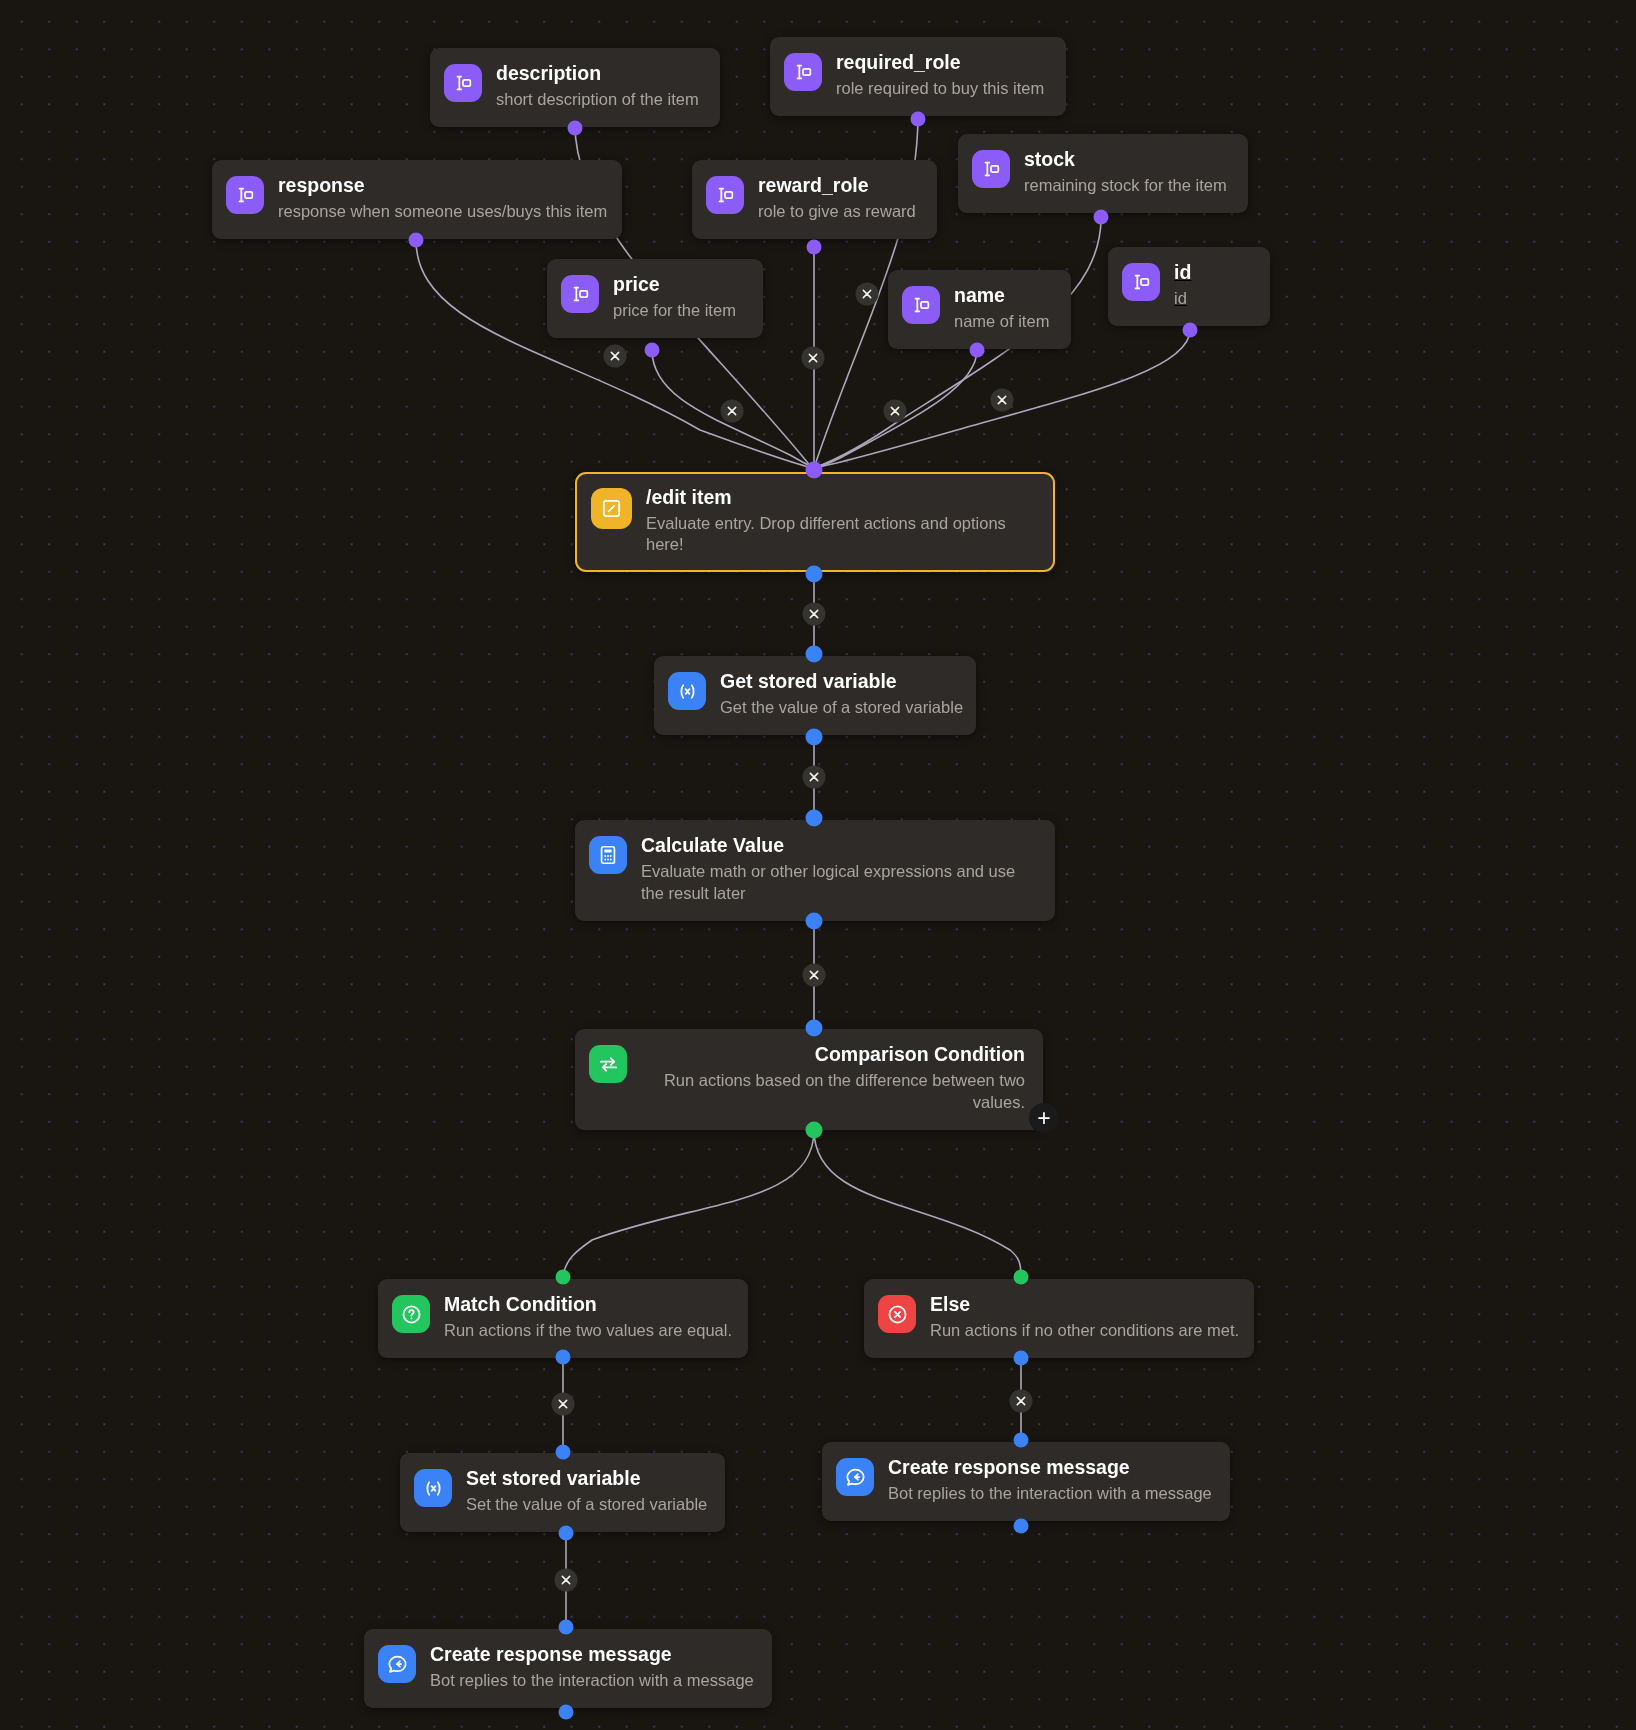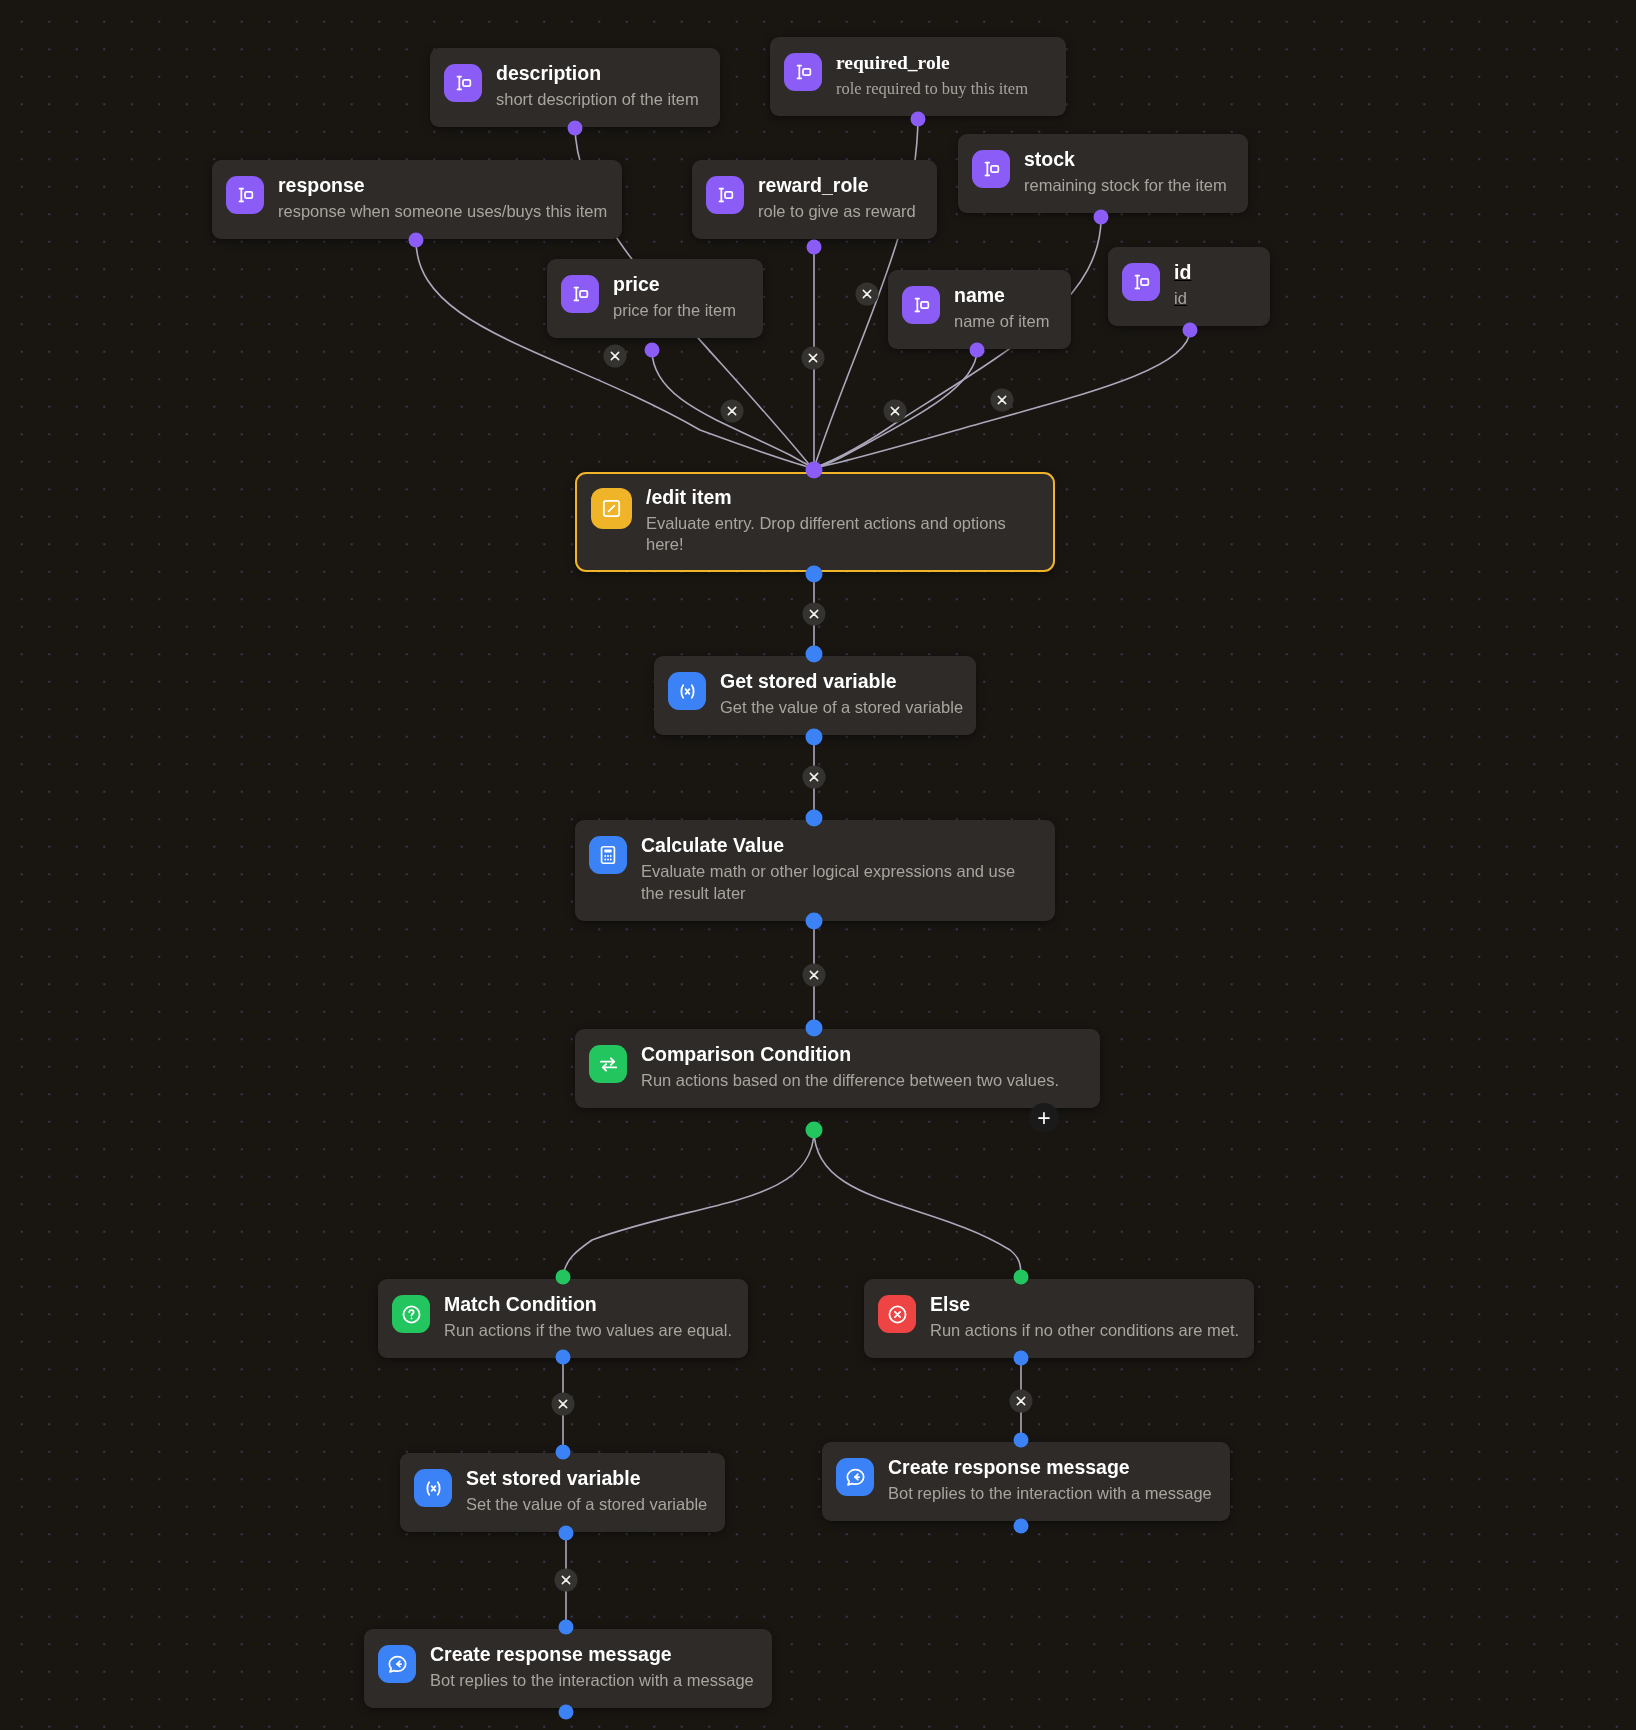--- a/index.html
+++ b/index.html
@@ -161,21 +161,21 @@
         <rect x="12" y="8.5" width="8" height="7" rx="1.6" stroke-width="1.9"></rect>
       </svg>
     </div>
     <div class="txt">
       <div class="ttl">description</div>
       <div class="sub nowrap">short description of the item</div>
     </div>
   </div>
   <div class="port purple" style="left:575px; top:128px;"></div>
 
-  <div class="node" style="left:770px; top:37px; width:296px;font-family:Liberation Serif, serif;">
+  <div class="node" style="left:770px; top:37px; width:296px;">
     <div class="ico ic-purple">
       <svg width="22" height="22" viewBox="0 0 24 24" fill="none" stroke="#fff" stroke-width="1.9" stroke-linecap="round">
         <path d="M8 5 L8 19"></path>
           <path d="M6 5 L10 5"></path>
           <path d="M6 19 L10 19"></path>
         <rect x="12" y="8.5" width="8" height="7" rx="1.6" stroke-width="1.9"></rect>
       </svg>
     </div>
     <div class="txt">
       <div class="ttl">required_role</div>
@@ -379,21 +379,21 @@
   <div class="port blue big" style="left:814px; top:921px;"></div>
 
   <div class="xbtn" style="left:814px; top:975px;">
     <svg width="11" height="11" viewBox="0 0 12 12" stroke="#f3f1ee" stroke-width="1.7" stroke-linecap="round">
         <path d="M2 2 L10 10 M10 2 L2 10"></path>
       </svg>
   </div>
 
   <div class="port blue big" style="left:814px; top:1028px;"></div>
 
-  <div class="node wrap" style="left:575px; top:1029px; width:525px;">
+  <div class="node wrap" style="left:575px; top:1029px; width:468px;text-align:right;">
     <div class="ico ic-green">
       <svg width="23" height="23" viewBox="0 0 24 24" fill="none" stroke="#fff" stroke-width="1.9" stroke-linecap="round" stroke-linejoin="round">
         <path d="M4 9 L18 9 M14.5 5.5 L18 9 L14.5 12.5"></path>
         <path d="M20 15 L6 15 M9.5 11.5 L6 15 L9.5 18.5"></path>
       </svg>
     </div>
     <div class="txt">
       <div class="ttl">Comparison Condition</div>
       <div class="sub">Run actions based on the difference between two values.</div>
     </div>

